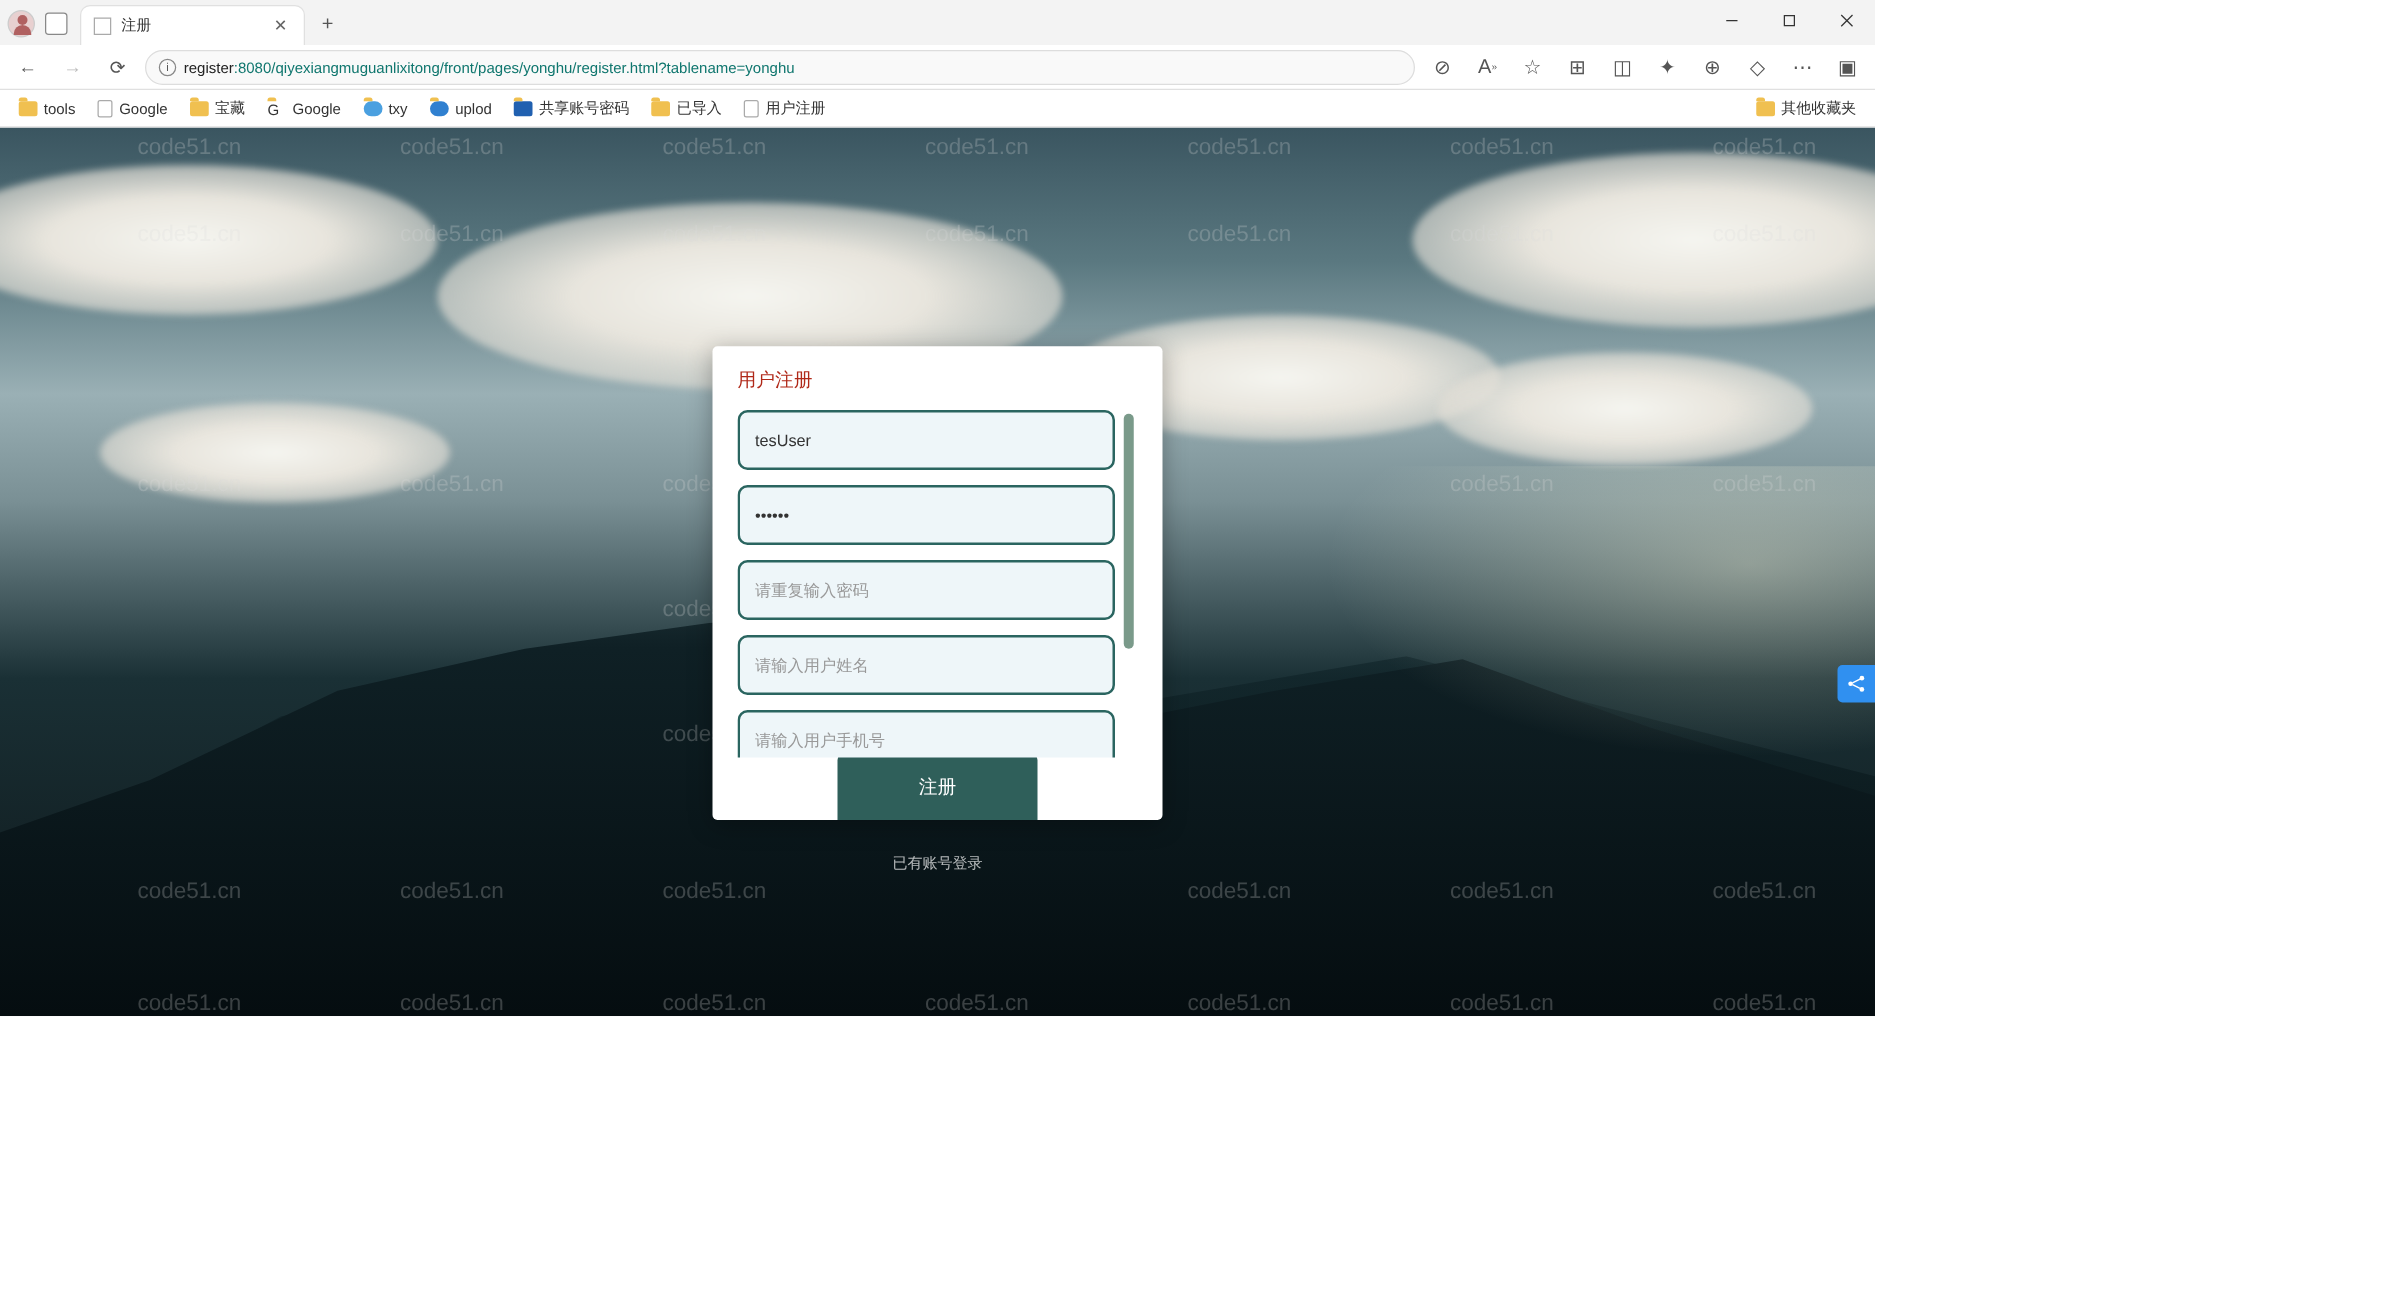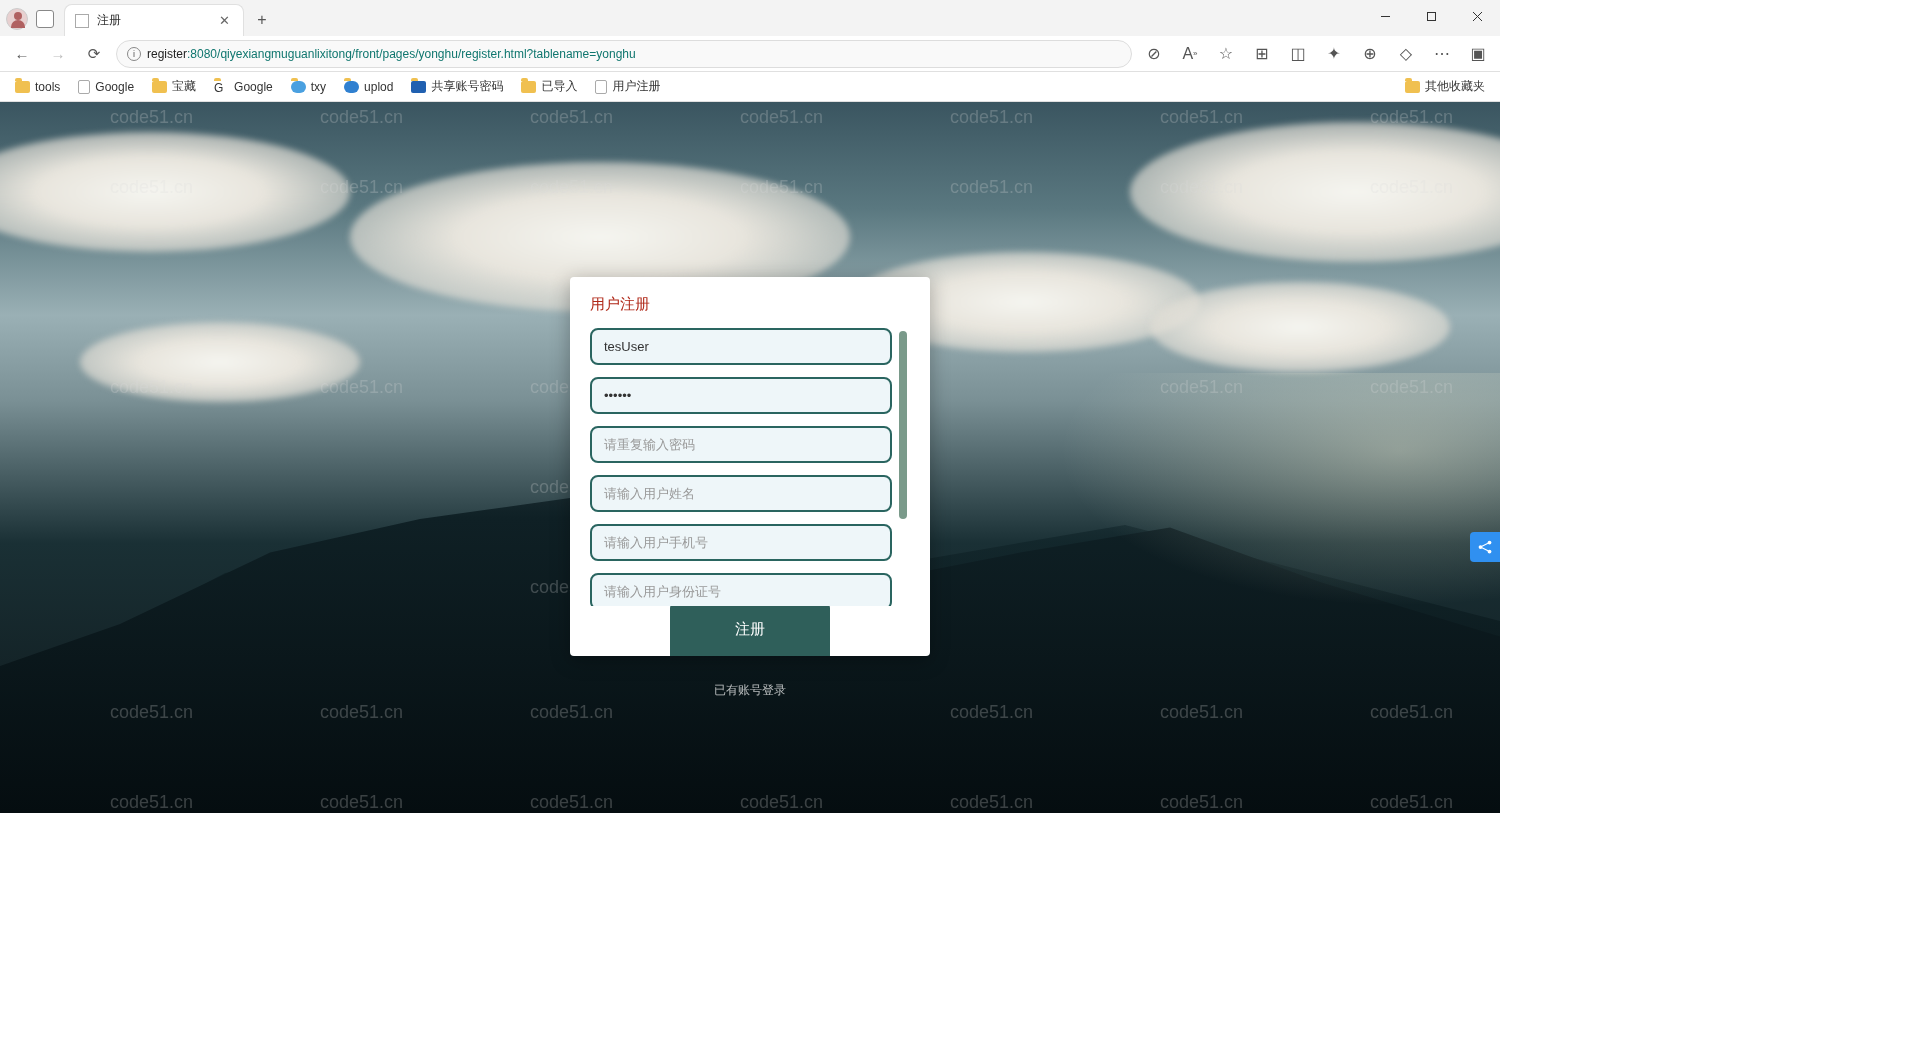--- a/index.html
+++ b/index.html
@@ -58,21 +58,21 @@
   clip-path:polygon(0 75%,15% 50%,30% 42%,45% 55%,60% 48%,75% 40%,90% 52%,100% 60%,100% 100%,0 100%); }
 .light { position:absolute; right:0; bottom:180px; width:500px; height:260px; background:radial-gradient(ellipse at 80% 30%,rgba(255,250,220,0.35) 0%,transparent 60%); }
 
 .wm { position:absolute; color:rgba(220,220,220,0.25); font-size:18px; font-weight:400; pointer-events:none; user-select:none; }
 .wm-big { position:absolute; color:#e03020; font-size:30px; font-weight:600; pointer-events:none; top:327px; left:50%; transform:translateX(-50%); white-space:nowrap; letter-spacing:1px; z-index:20; }
 
 .card { position:absolute; top:175px; left:50%; transform:translateX(-50%); width:360px; background:#fff; border-radius:4px; padding:18px 20px 0 20px; z-index:10; box-shadow:0 4px 20px rgba(0,0,0,0.3); }
 .card h2 { text-align:left; font-size:15px; color:#b02818; font-weight:500; margin-bottom:14px; }
 .form-scroll { height:278px; overflow:hidden; position:relative; }
 .sbar { position:absolute; right:3px; top:3px; width:8px; height:188px; background:#7a9a8a; border-radius:4px; }
-.fld { width:calc(100% - 18px); height:37px; border:2px solid #2a6560; border-radius:8px; background:#eef6f9; padding:0 12px; font-size:13px; color:#333; margin-bottom:12px; outline:none; }
+.fld { width:calc(100% - 18px); height:48px; border:2px solid #2a6560; border-radius:8px; background:#eef6f9; padding:0 12px; font-size:13px; color:#333; margin-bottom:12px; outline:none; }
 .fld::placeholder { color:#999; }
 .btn-wrap { display:flex; justify-content:center; padding-bottom:0; }
 .btn { width:160px; height:54px; background:#2f5f5a; color:#fff; border:none; border-radius:6px 6px 0 0; font-size:15px; cursor:pointer; margin-top:-4px; }
 .login-link { position:absolute; top:580px; left:50%; transform:translateX(-50%); font-size:12px; color:rgba(255,255,255,0.7); cursor:pointer; z-index:10; }
 
 .side-widget { position:absolute; right:0; top:430px; width:30px; height:30px; background:#3090f0; border-radius:4px 0 0 4px; display:flex; align-items:center; justify-content:center; z-index:15; cursor:pointer; }
 .side-widget svg { width:18px; height:18px; fill:#fff; }
 </style>
 </head>
 <body>

